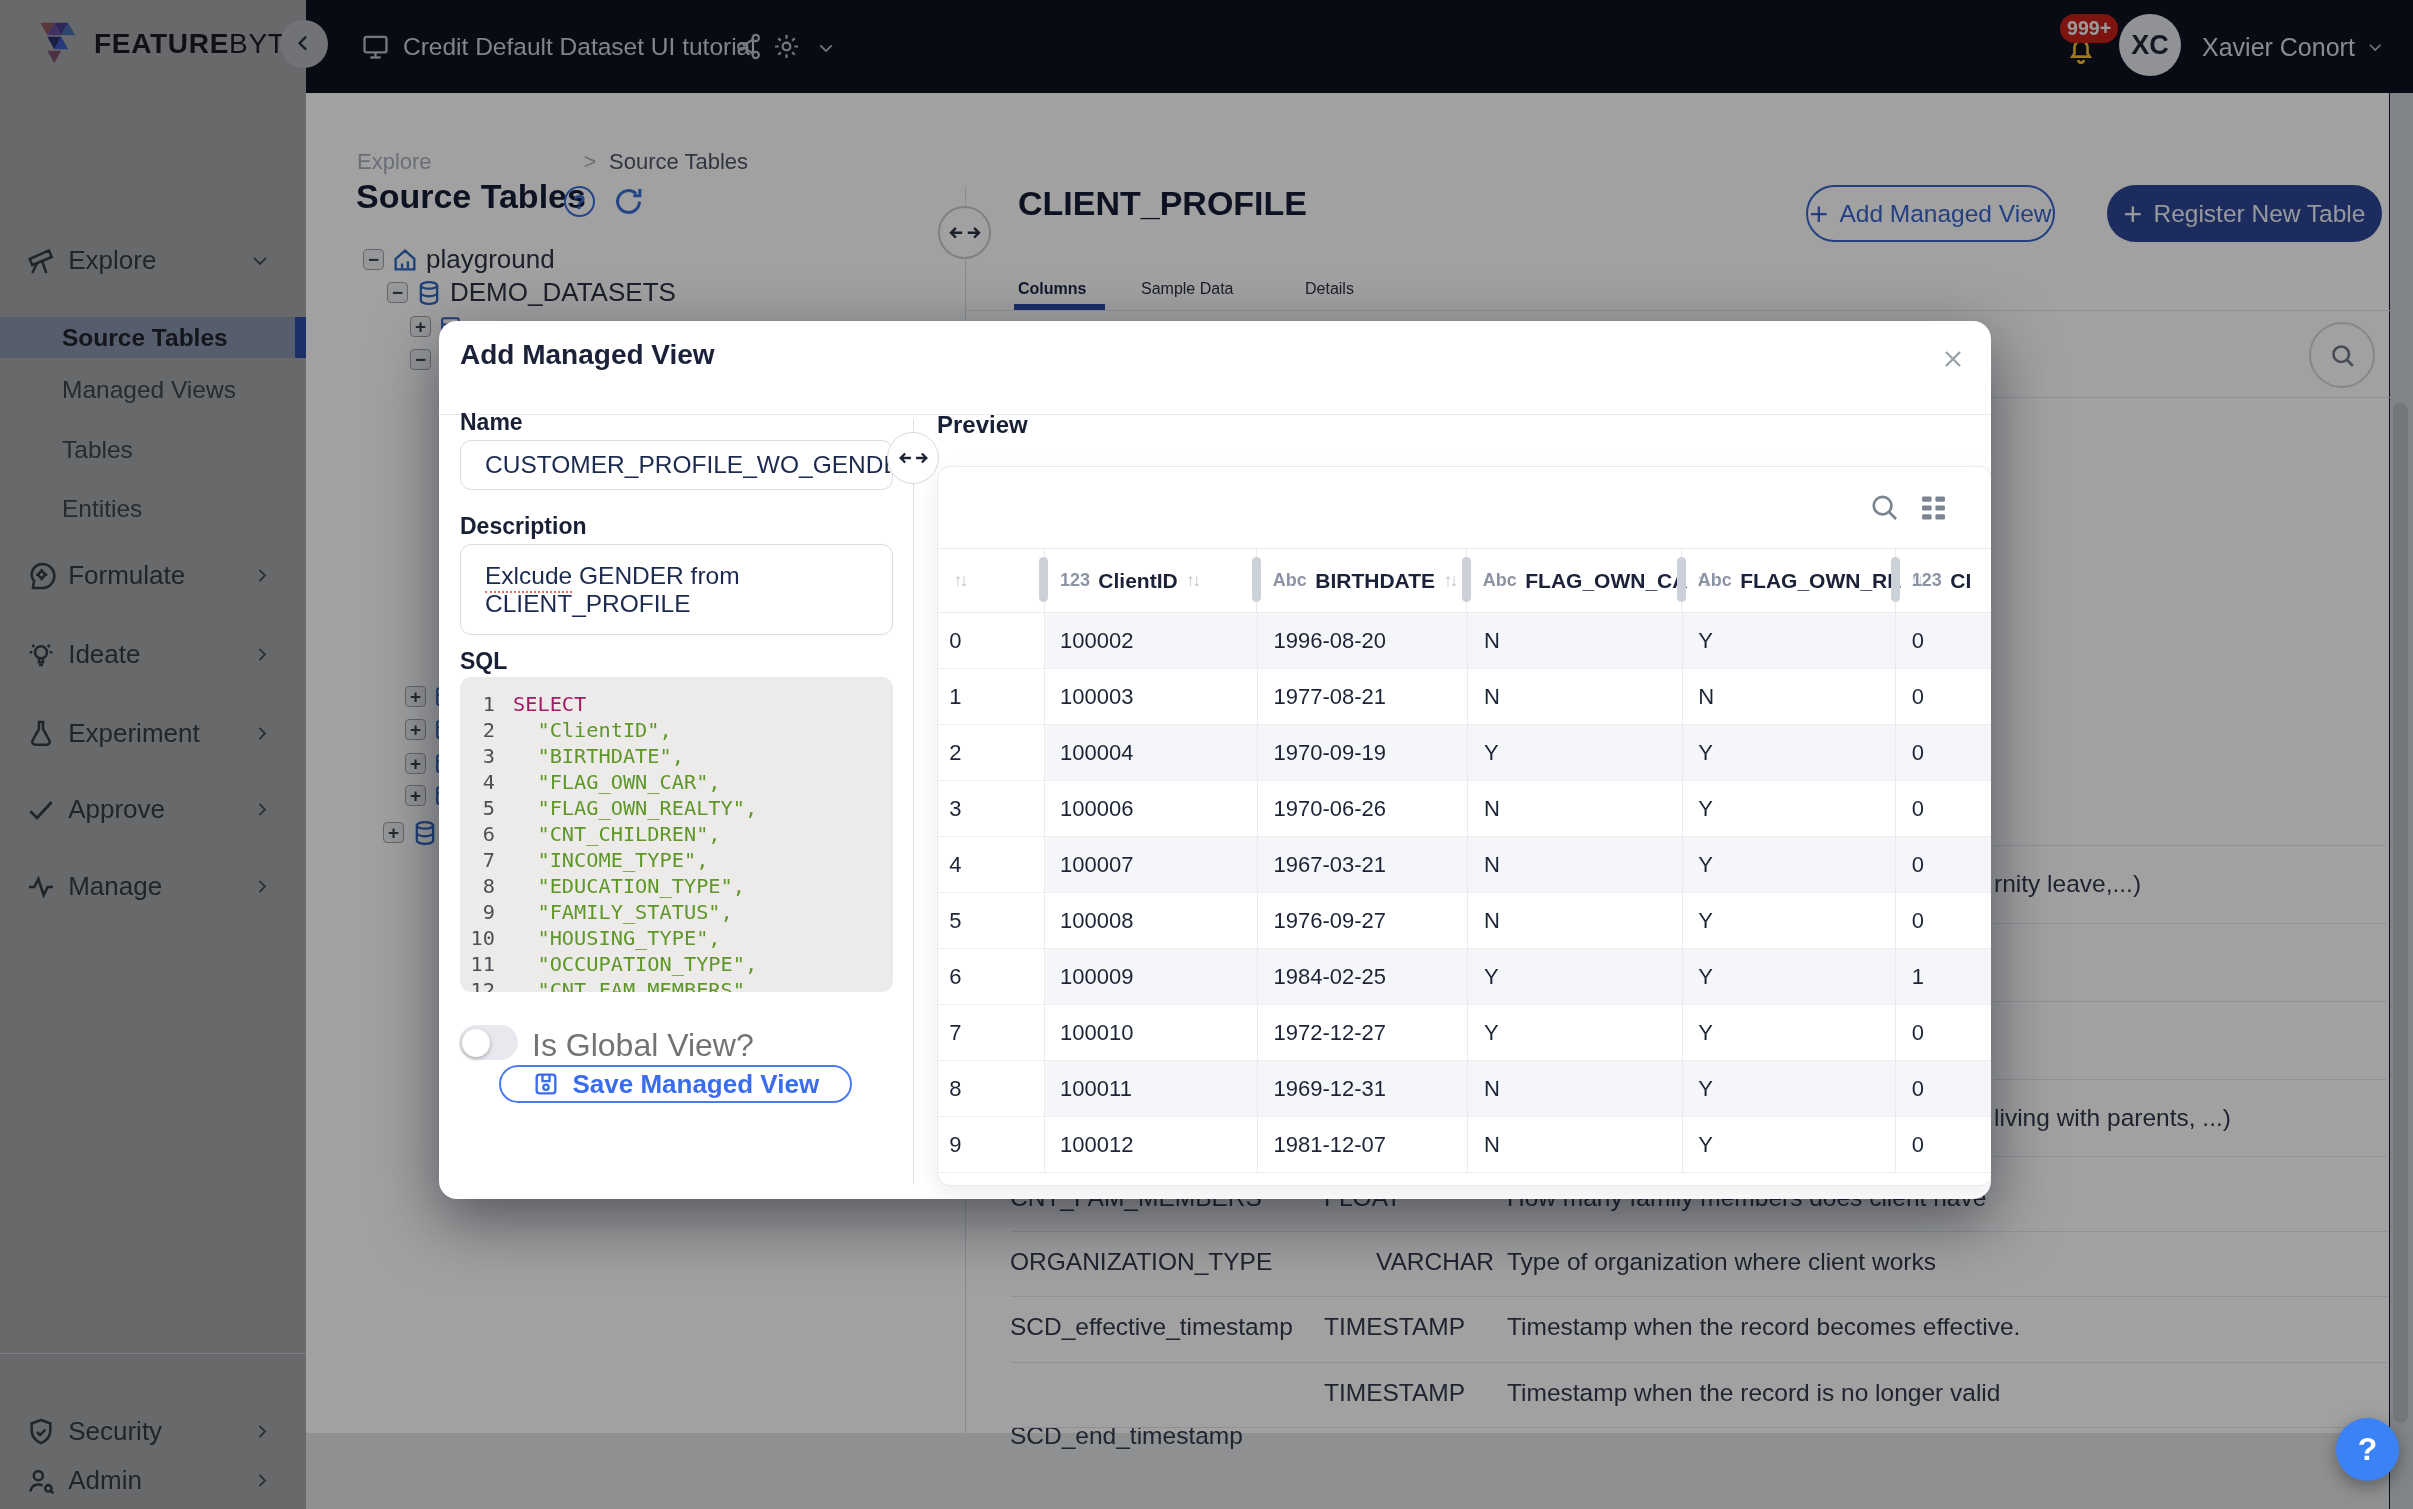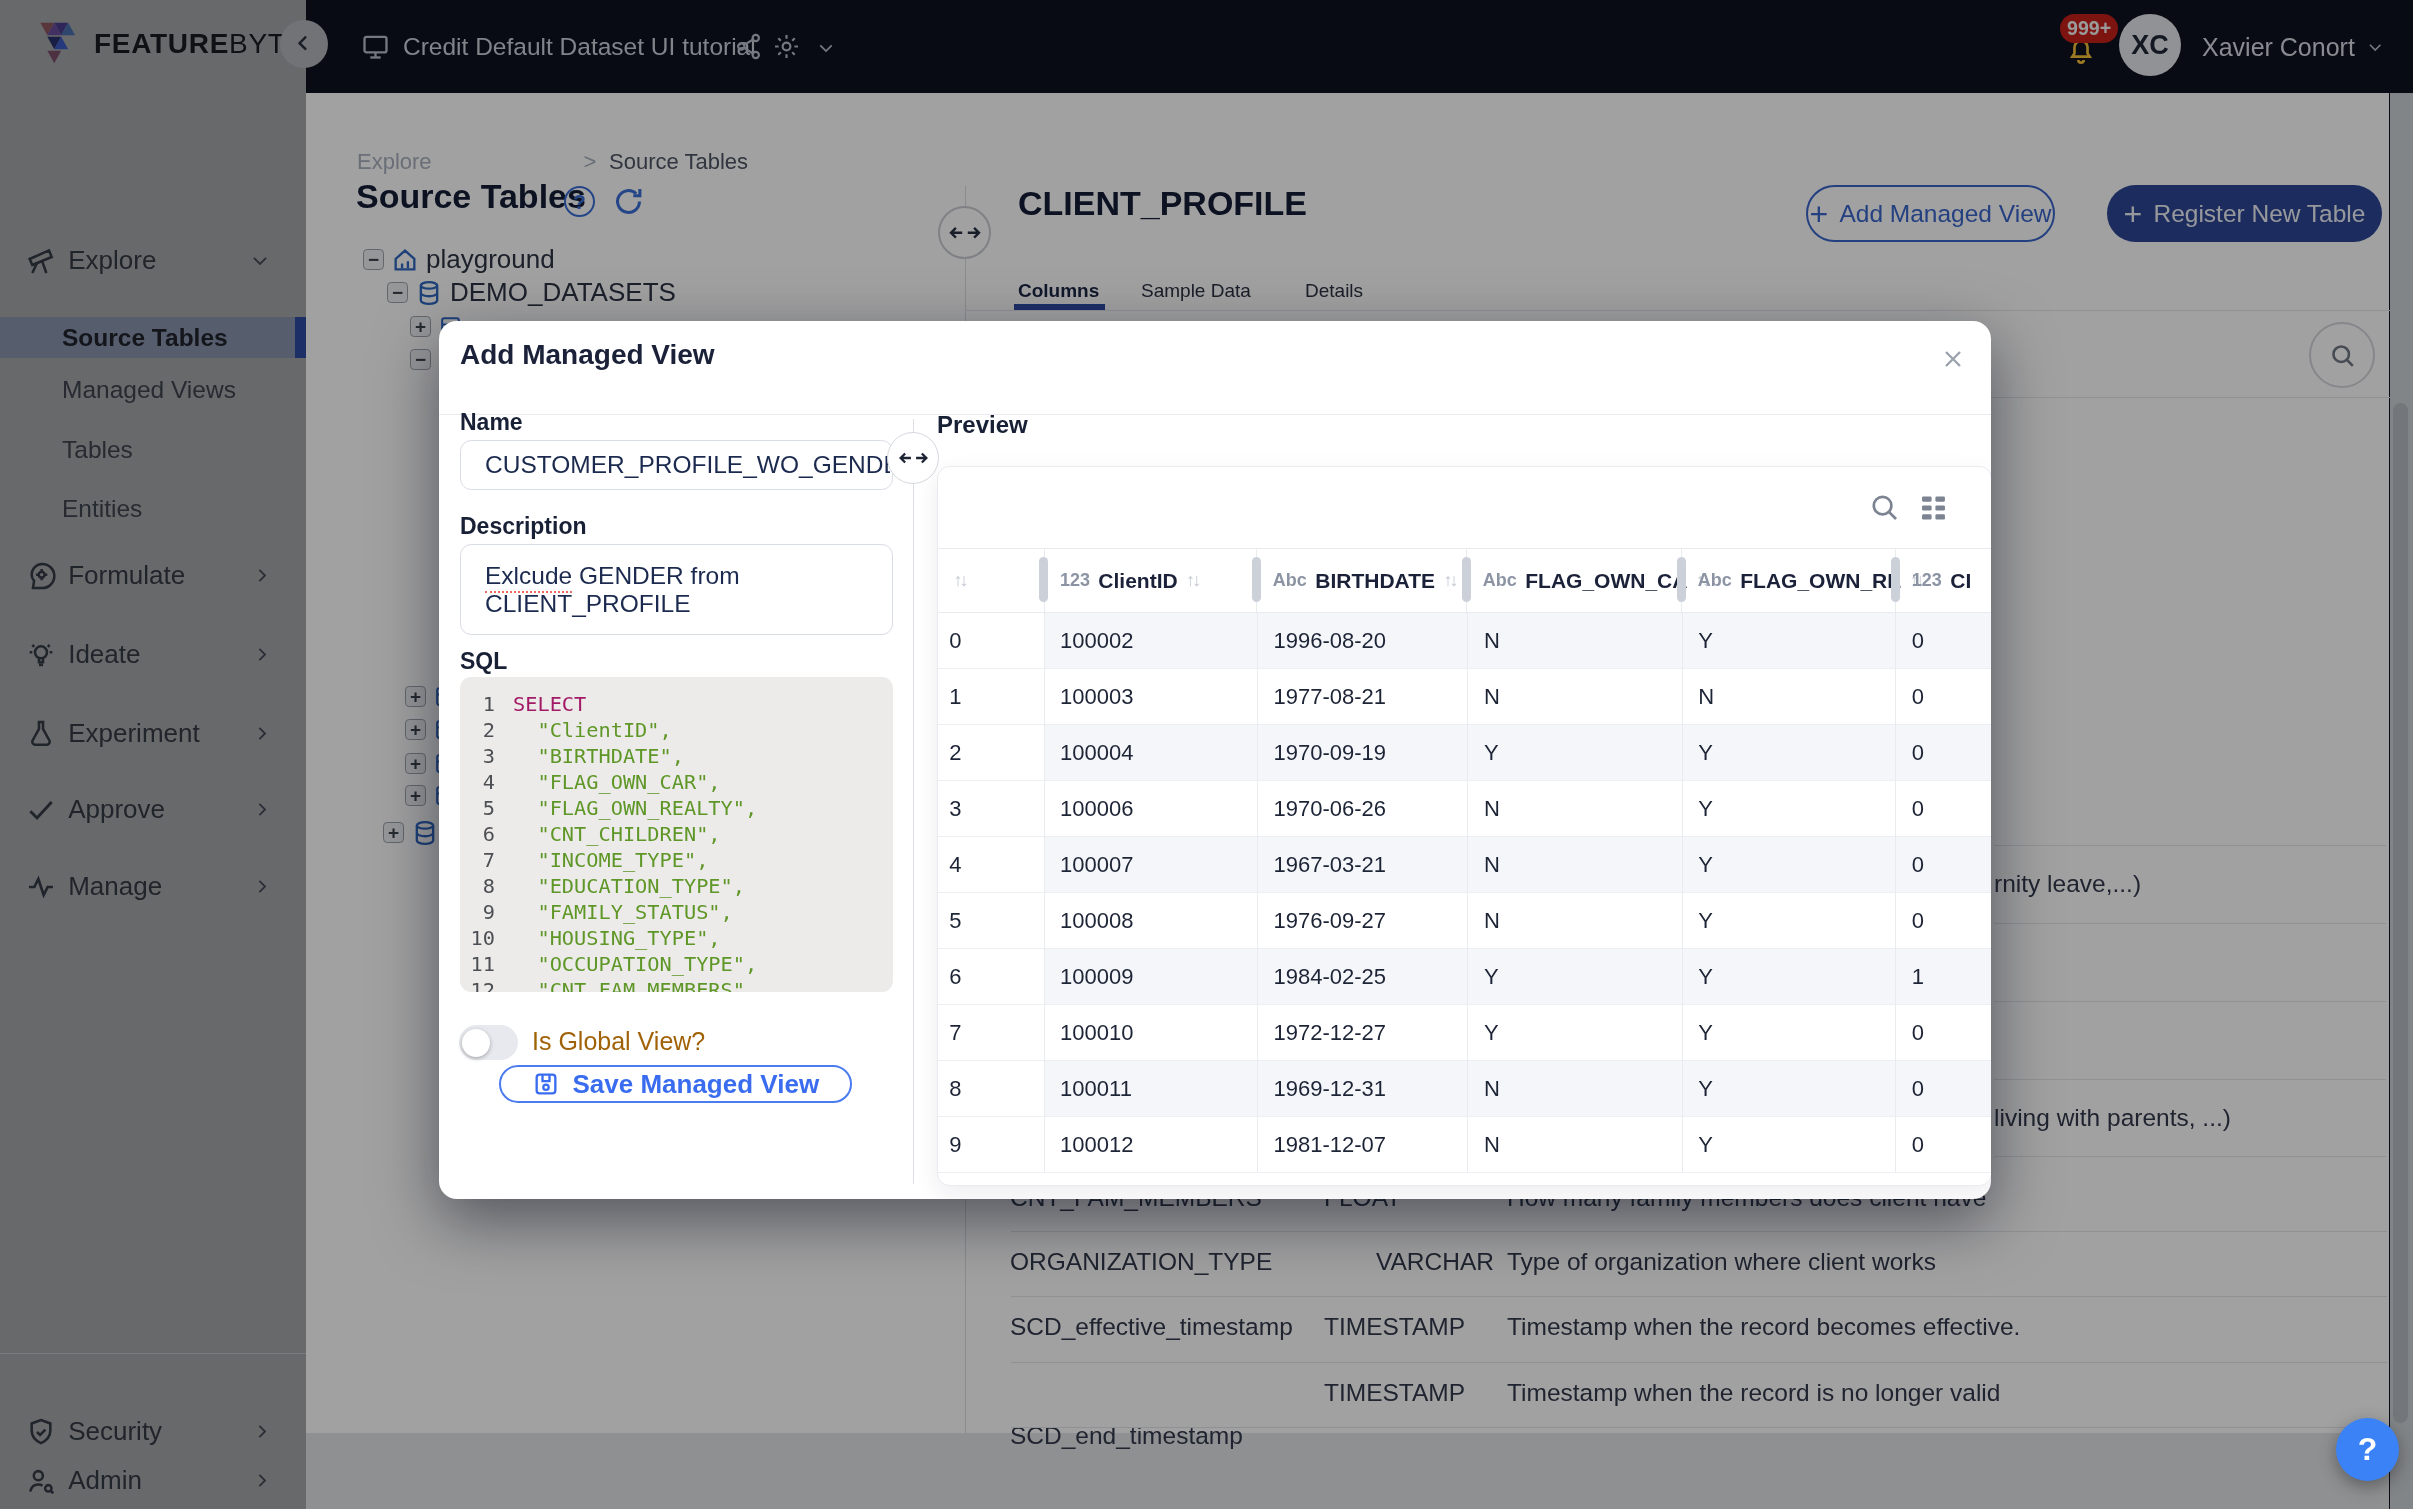--- a/index.html
+++ b/index.html
@@ -53,21 +53,21 @@
   .tbox{width:21px;height:21px;box-sizing:border-box;border:1.4px solid #9ea3ab;border-radius:4.2px;background:#eef0f2;
         color:#3c414c;font-size:19px;line-height:17.5px;font-weight:600;display:flex;align-items:center;justify-content:center;}
   .trow{display:flex;align-items:center;gap:7px;}
   .tlabel{font-size:26px;color:#2c3444;}
 
   
   .vdiv{left:965px;top:186px;width:1.4px;height:1247px;background:#d9dce1;}
   .hcircle{left:938px;top:206px;width:53px;height:53px;border-radius:50%;border:2.1px solid #c9ccd2;background:#ffffff;
            box-sizing:border-box;display:flex;align-items:center;justify-content:center;}
   .dtitle{left:1018px;top:184px;font-size:34px;font-weight:bold;color:#141e36;}
-  .tab{top:280px;font-size:19px;color:#2a3142;}
+  .tab{top:280px;font-size:16px;color:#2a3142;}
   .tab.active{font-weight:bold;color:#1c2747;}
   .tab-underline{left:1014px;top:304px;width:91px;height:6.3px;background:#2e4ba3;}
   .hline{background:#e3e6ea;height:1.4px;}
   .btn-outline{left:1806px;top:185px;width:249px;height:57px;border:2.1px solid #3a66cc;border-radius:29px;box-sizing:border-box;
                display:flex;align-items:center;justify-content:center;gap:11.2px;color:#3a66cc;font-size:24.5px;background:transparent;}
   .btn-filled{left:2107px;top:185px;width:275px;height:57px;border-radius:29px;background:#2d4796;color:#eef1f6;
               display:flex;align-items:center;justify-content:center;gap:11.2px;font-size:24.5px;}
   .plus{font-size:32px;font-weight:400;line-height:28px;}
   .search-circle{left:2309px;top:322px;width:66px;height:66px;border:2.1px solid #d3d6db;border-radius:50%;box-sizing:border-box;
                  display:flex;align-items:center;justify-content:center;color:#707886;}
@@ -90,21 +90,21 @@
   .misspell{border-bottom:2.8px dotted #ef6a5a;padding-bottom:2.1px;}
   .sqlbox{left:21px;top:356px;width:433px;height:315px;box-sizing:border-box;background:#edebe9;border-radius:11.2px;
           padding-top:15.4px;overflow:hidden;}
   .sline{display:flex;height:26px;font-family:"DejaVu Sans Mono","Liberation Mono",monospace;font-size:20.3px;white-space:pre;}
   .sline .ln{width:35px;text-align:right;margin-right:18px;color:#4c5055;}
   .kw{color:#a21a66;}
   .sstr{color:#5e9727;}
   .tgl{left:19.6px;top:704px;width:59px;height:35px;border-radius:17.5px;background:#e7e9ee;}
   .tgl .knob{position:absolute;left:3.5px;top:3.5px;width:28px;height:28px;border-radius:50%;background:#fff;
              box-shadow:0 1.4px 4.2px rgba(0,0,0,0.3);}
-  .tgl-lbl{left:93px;top:706px;font-size:25px;color:#a16207;}
+  .tgl-lbl{left:93px;top:706px;font-size:32px;color:#737373;}
   .save-btn{left:60px;top:744px;width:353px;height:38px;border:2.1px solid #4a7cf0;border-radius:31px;box-sizing:border-box;
             background:#fff;color:#3a6cf0;font-size:26px;font-weight:600;display:flex;align-items:center;justify-content:center;gap:12.6px;}
   .m-vdiv{left:474px;top:98px;width:1.4px;height:765px;background:#dcdfe4;}
   .m-handle{left:448px;top:111px;width:52px;height:52px;border-radius:50%;border:1.4px solid #d5d9df;background:#fff;
             box-sizing:border-box;display:flex;align-items:center;justify-content:center;}
   .p-lbl{left:498px;top:90px;font-size:24px;font-weight:bold;color:#182035;}
 
   
   .pcard{left:498px;top:145px;width:1055px;height:720px;border:0.7px solid #e9eaee;border-radius:12.6px;box-sizing:border-box;
          overflow:hidden;background:#fff;box-shadow:0 8.4px 24px rgba(20,30,60,0.08);}

